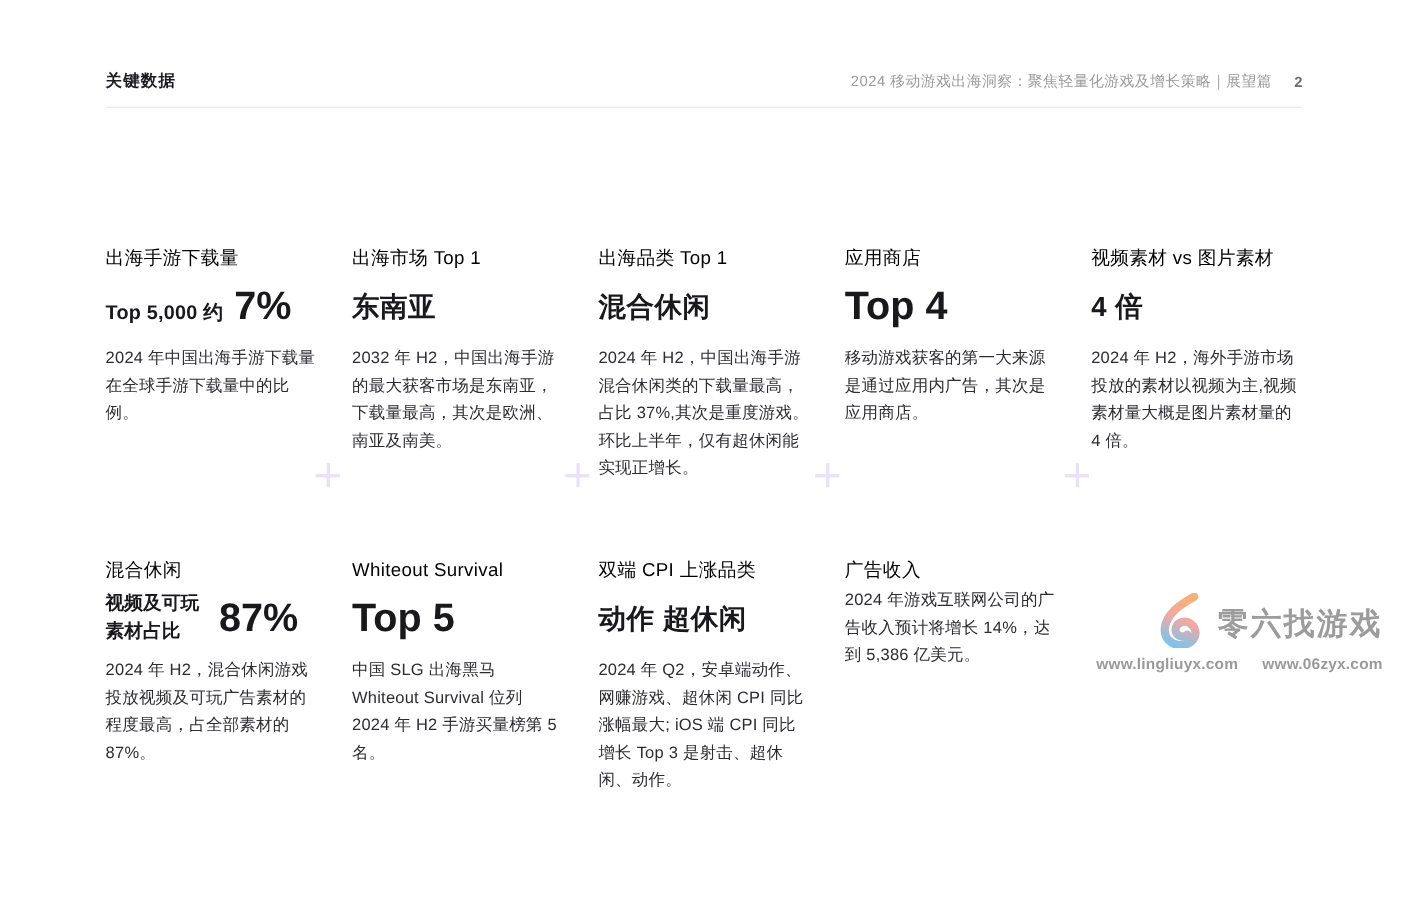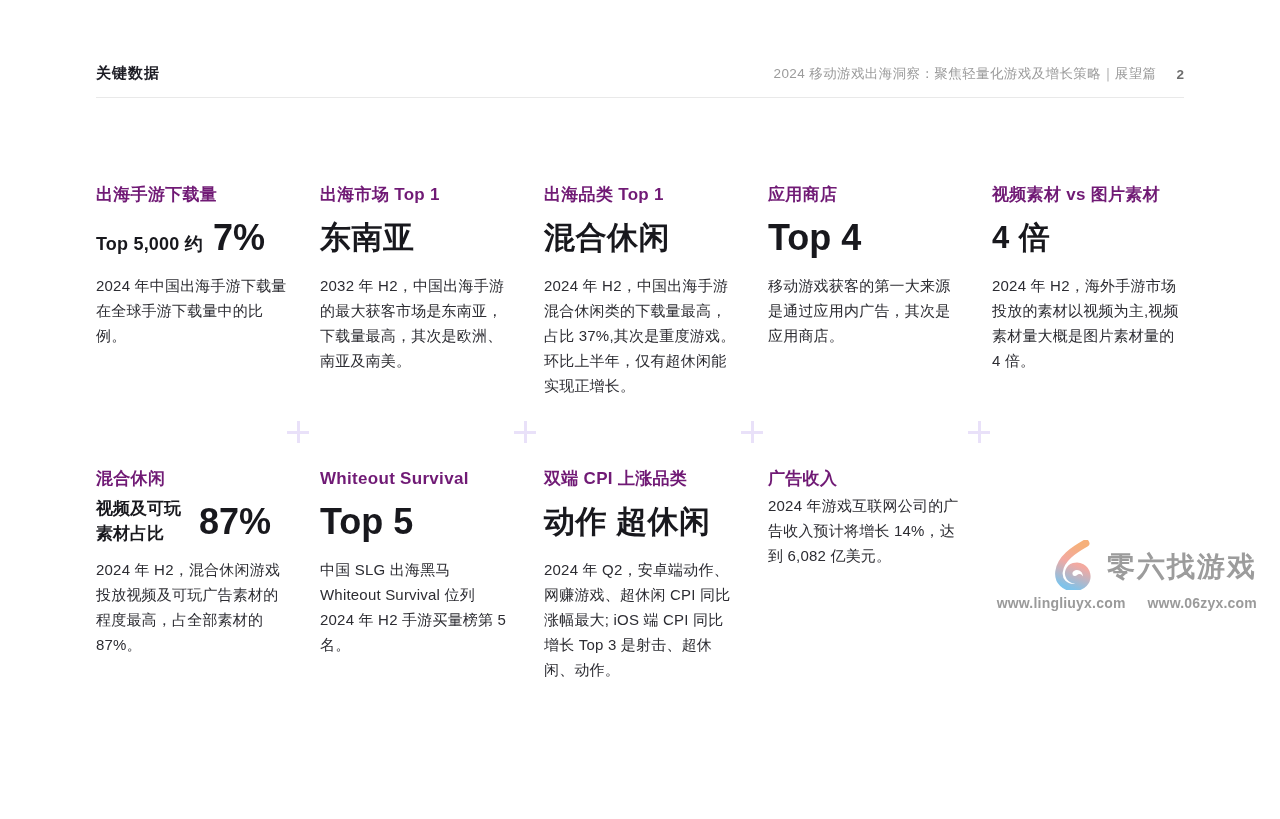--- a/index.html
+++ b/index.html
@@ -15,25 +15,25 @@
   .doc-title { font-size:13.5px; color:#9b9b9b; letter-spacing:0.4px; }
   .page-num { font-size:13.5px; color:#6d6d6d; font-weight:600; }
   .header-rule { position:absolute; left:96px; right:96px; top:97px; height:1px;
                  background:#e9e9e9; }
 
   
   .cards-grid { position:absolute; left:96px; top:184px; width:1088px;
                 display:grid; grid-template-columns:repeat(5,1fr);
                 column-gap:32px; grid-auto-rows:284px; }
   .card { width:100%; }
-  .card-title { font-size:17px; font-weight:700; color:#701a75; letter-spacing:0.3px;
-                line-height:22px; white-space:nowrap; }
+  .card-title { font-size:17px; font-weight:400; color:#000000; letter-spacing:0.3px;
+                line-height:22px; white-space:nowrap;margin-top:40px; }
   .card-value { height:64px; display:flex; align-items:center; color:#18181d; }
   .value-row { display:flex; align-items:baseline; gap:10px; }
-  .value-main { font-size:31px; font-weight:700; letter-spacing:0.5px; white-space:nowrap; }
+  .value-main { font-size:25px; font-weight:700; letter-spacing:0.5px; white-space:nowrap; }
   .value-xl { font-size:36px; letter-spacing:0; }
   .value-prefix { font-size:18px; font-weight:700; letter-spacing:0.2px; white-space:nowrap; }
   .value-prefix-stack { font-size:17px; font-weight:700; line-height:1.45;
                         margin-right:18px; white-space:nowrap; }
   .card-desc { margin-top:3px; font-size:15px; line-height:25px; color:#2c2c32;
                letter-spacing:0.2px; }
   .up-arrow { margin-left:12px; display:inline-flex; align-items:center; }
 
   
   .plus-mark { position:absolute; width:22px; height:22px; }
@@ -134,21 +134,21 @@
     <div class="card">
       <div class="card-title">双端 CPI 上涨品类</div>
       <div class="card-value">
         <span class="value-main">动作 超休闲</span>
       </div>
       <div class="card-desc">2024 年 Q2，安卓端动作、网赚游戏、超休闲 CPI 同比涨幅最大; iOS 端 CPI 同比增长 Top 3 是射击、超休闲、动作。</div>
     </div>
 
     <div class="card">
       <div class="card-title">广告收入</div>
-      <div class="card-desc">2024 年游戏互联网公司的广告收入预计将增长 14%，达到 6,082 亿美元。</div>
+      <div class="card-desc">2024 年游戏互联网公司的广告收入预计将增长 14%，达到 5,386 亿美元。</div>
     </div>
 
   </div>
 
   <div class="plus-mark" style="left:287px; top:421px;"></div>
   <div class="plus-mark" style="left:514px; top:421px;"></div>
   <div class="plus-mark" style="left:741px; top:421px;"></div>
   <div class="plus-mark" style="left:968px; top:421px;"></div>
 
   <div class="watermark">

